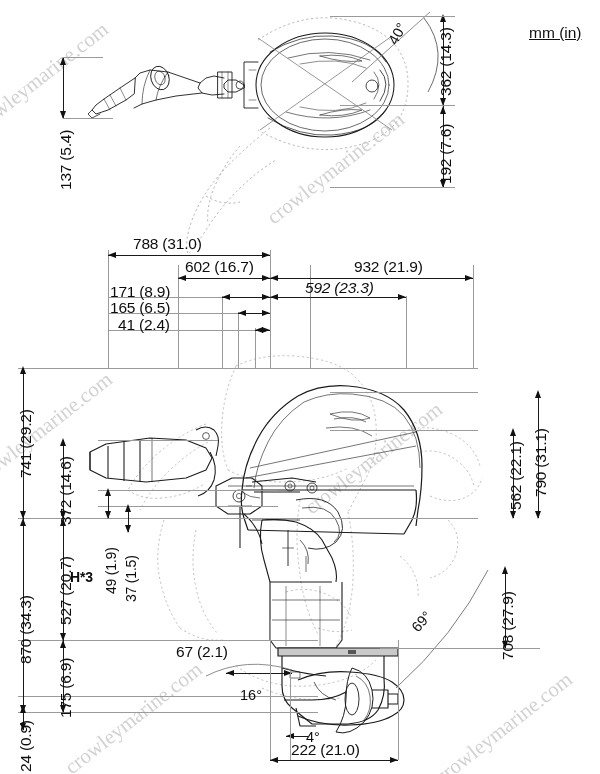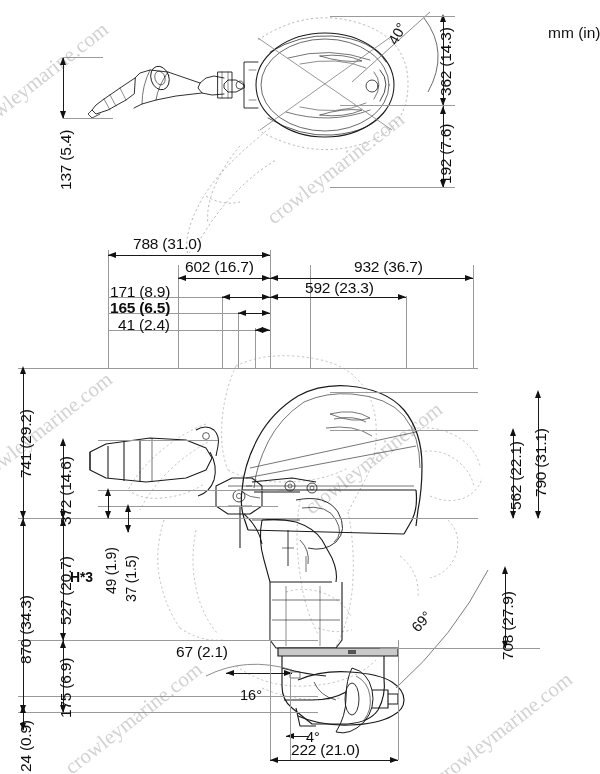--- a/index.html
+++ b/index.html
@@ -257,21 +257,21 @@
 
     <path d="M424 18 q26 34 4 74" fill="none" stroke="#5a5a5a" stroke-width="0.9"></path>
     <path d="M352 82 L430 12" fill="none" stroke="#6e6e6e" stroke-width="0.8"></path>
 
     <g stroke="#7d7d7d" stroke-width="0.8" fill="none">
       <path d="M258 38 L392 130"></path>
       <path d="M260 130 L392 36"></path>
     </g>
   </svg>
 
-  <div class="units" style="left:548px;top:24px;">mm (in)</div>
+  <div class="units" style="left:529px;top:24px;text-decoration:underline;">mm (in)</div>
 
   <div class="vline dk" style="left:63px;top:57px;height:62px;"></div>
   <div class="ar ar-u" style="left:60px;top:57px;"></div>
   <div class="ar ar-d" style="left:60px;top:111px;"></div>
   <div class="hline thin" style="left:63px;top:57px;width:40px;"></div>
   <div class="hline thin" style="left:63px;top:118px;width:50px;"></div>
   <div class="dim v" style="left:58px;top:190px;">137 (5.4)</div>
 
   <div class="vline dk" style="left:443px;top:16px;height:90px;"></div>
   <div class="ar ar-u" style="left:440px;top:14px;"></div>
@@ -311,37 +311,37 @@
   <div class="hline thin" style="left:108px;top:297px;width:114px;"></div>
   <div class="hline dk" style="left:222px;top:297px;width:48px;"></div>
   <div class="ar ar-l" style="left:222px;top:294px;"></div>
   <div class="ar ar-r" style="left:262px;top:294px;"></div>
   <div class="dim" style="left:110px;top:284px;">171 (8.9)</div>
 
   <div class="hline thin" style="left:108px;top:313px;width:130px;"></div>
   <div class="hline dk" style="left:238px;top:313px;width:32px;"></div>
   <div class="ar ar-l" style="left:238px;top:310px;"></div>
   <div class="ar ar-r" style="left:262px;top:310px;"></div>
-  <div class="dim" style="left:110px;top:300px;font-weight:bold;">165 (6.5)</div>
+  <div class="dim" style="left:110px;top:300px;">165 (6.5)</div>
 
   <div class="hline thin" style="left:108px;top:330px;width:147px;"></div>
   <div class="hline dk" style="left:255px;top:330px;width:15px;"></div>
   <div class="ar ar-l" style="left:255px;top:327px;"></div>
   <div class="ar ar-r" style="left:262px;top:327px;"></div>
   <div class="dim" style="left:118px;top:317px;">41 (2.4)</div>
 
   <div class="hline dk" style="left:270px;top:278px;width:203px;"></div>
   <div class="ar ar-l" style="left:270px;top:275px;"></div>
   <div class="ar ar-r" style="left:465px;top:275px;"></div>
-  <div class="dim" style="left:354px;top:259px;">932 (36.7)</div>
+  <div class="dim" style="left:354px;top:259px;">932 (21.9)</div>
 
   <div class="hline dk" style="left:270px;top:297px;width:136px;"></div>
   <div class="ar ar-l" style="left:270px;top:294px;"></div>
   <div class="ar ar-r" style="left:398px;top:294px;"></div>
-  <div class="dim" style="left:305px;top:280px;">592 (23.3)</div>
+  <div class="dim" style="left:305px;top:280px;font-style:italic;">592 (23.3)</div>
 
   <div class="hline thin" style="left:18px;top:368px;width:460px;"></div>
   <div class="hline thin" style="left:18px;top:518px;width:460px;"></div>
   <div class="hline thin" style="left:18px;top:640px;width:300px;"></div>
   <div class="hline thin" style="left:18px;top:696px;width:300px;"></div>
   <div class="hline thin" style="left:18px;top:712px;width:300px;"></div>
   <div class="hline thin" style="left:98px;top:440px;width:120px;"></div>
   <div class="hline thin" style="left:98px;top:490px;width:180px;"></div>
   <div class="hline thin" style="left:98px;top:506px;width:180px;"></div>
 

